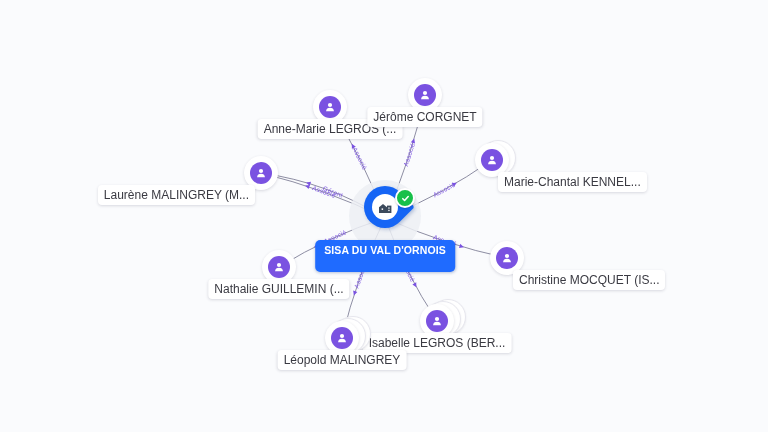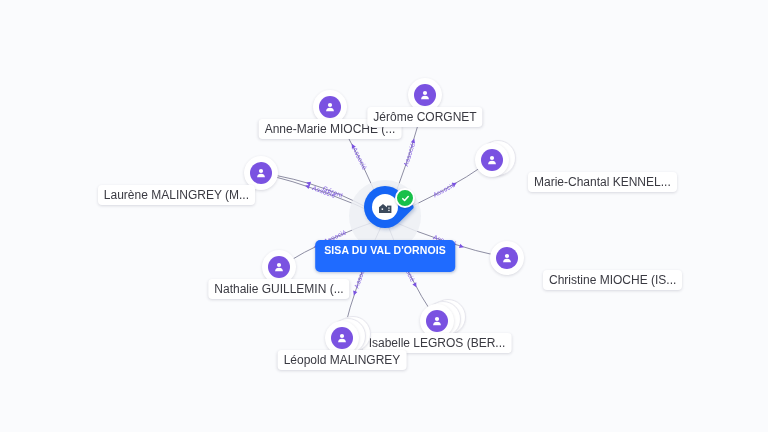--- a/index.html
+++ b/index.html
@@ -113,21 +113,21 @@
     background: #ffffff;
     color: #3a3a42;
     font-size: 12px;
     white-space: nowrap;
     padding: 3px 6px;
     border-radius: 4px;
     box-shadow: 0 1px 3px rgba(40,40,70,.16);
   }
   .lbl-center { left: 50%; transform: translateX(-50%); }
   .lbl-left   { right: 6px; margin-left: 46px; }
-  .lbl-right  { left: 6px; margin-left: 30px; }
+  .lbl-right  { left: 6px; }
   
   .edge-label {
     position: absolute;
     color: #7a52e1;
     font-size: 6.5px;
     letter-spacing: .2px;
     white-space: nowrap;
     transform-origin: 0 50%;
     pointer-events: none;
   }
@@ -190,21 +190,21 @@
       </div>
       <div class="person-node" style="left: 330px; top: 107px;">
         <div class="avatar-ring">
           <div class="avatar-circle">
             <svg width="12" height="12" viewBox="0 0 12 12">
               <circle cx="6" cy="4" r="2.1" fill="#ffffff"></circle>
               <path d="M2.1 10.2 C2.1 7.9 3.8 6.8 6 6.8 C8.2 6.8 9.9 7.9 9.9 10.2 Z" fill="#ffffff"></path>
             </svg>
           </div>
         </div>
-        <div class="person-label lbl-center">Anne-Marie MIOCHE (...</div>
+        <div class="person-label lbl-center">Anne-Marie LEGROS (...</div>
       </div>
       <div class="person-node" style="left: 425px; top: 95px;">
         <div class="avatar-ring">
           <div class="avatar-circle">
             <svg width="12" height="12" viewBox="0 0 12 12">
               <circle cx="6" cy="4" r="2.1" fill="#ffffff"></circle>
               <path d="M2.1 10.2 C2.1 7.9 3.8 6.8 6 6.8 C8.2 6.8 9.9 7.9 9.9 10.2 Z" fill="#ffffff"></path>
             </svg>
           </div>
         </div>
@@ -235,21 +235,21 @@
       </div>
       <div class="person-node" style="left: 507px; top: 258px;">
         <div class="avatar-ring">
           <div class="avatar-circle">
             <svg width="12" height="12" viewBox="0 0 12 12">
               <circle cx="6" cy="4" r="2.1" fill="#ffffff"></circle>
               <path d="M2.1 10.2 C2.1 7.9 3.8 6.8 6 6.8 C8.2 6.8 9.9 7.9 9.9 10.2 Z" fill="#ffffff"></path>
             </svg>
           </div>
         </div>
-        <div class="person-label lbl-right">Christine MIOCHE (IS...</div>
+        <div class="person-label lbl-right">Christine MOCQUET (IS...</div>
       </div>
       <div class="person-node" style="left: 279px; top: 267px;">
         <div class="avatar-ring">
           <div class="avatar-circle">
             <svg width="12" height="12" viewBox="0 0 12 12">
               <circle cx="6" cy="4" r="2.1" fill="#ffffff"></circle>
               <path d="M2.1 10.2 C2.1 7.9 3.8 6.8 6 6.8 C8.2 6.8 9.9 7.9 9.9 10.2 Z" fill="#ffffff"></path>
             </svg>
           </div>
         </div>

